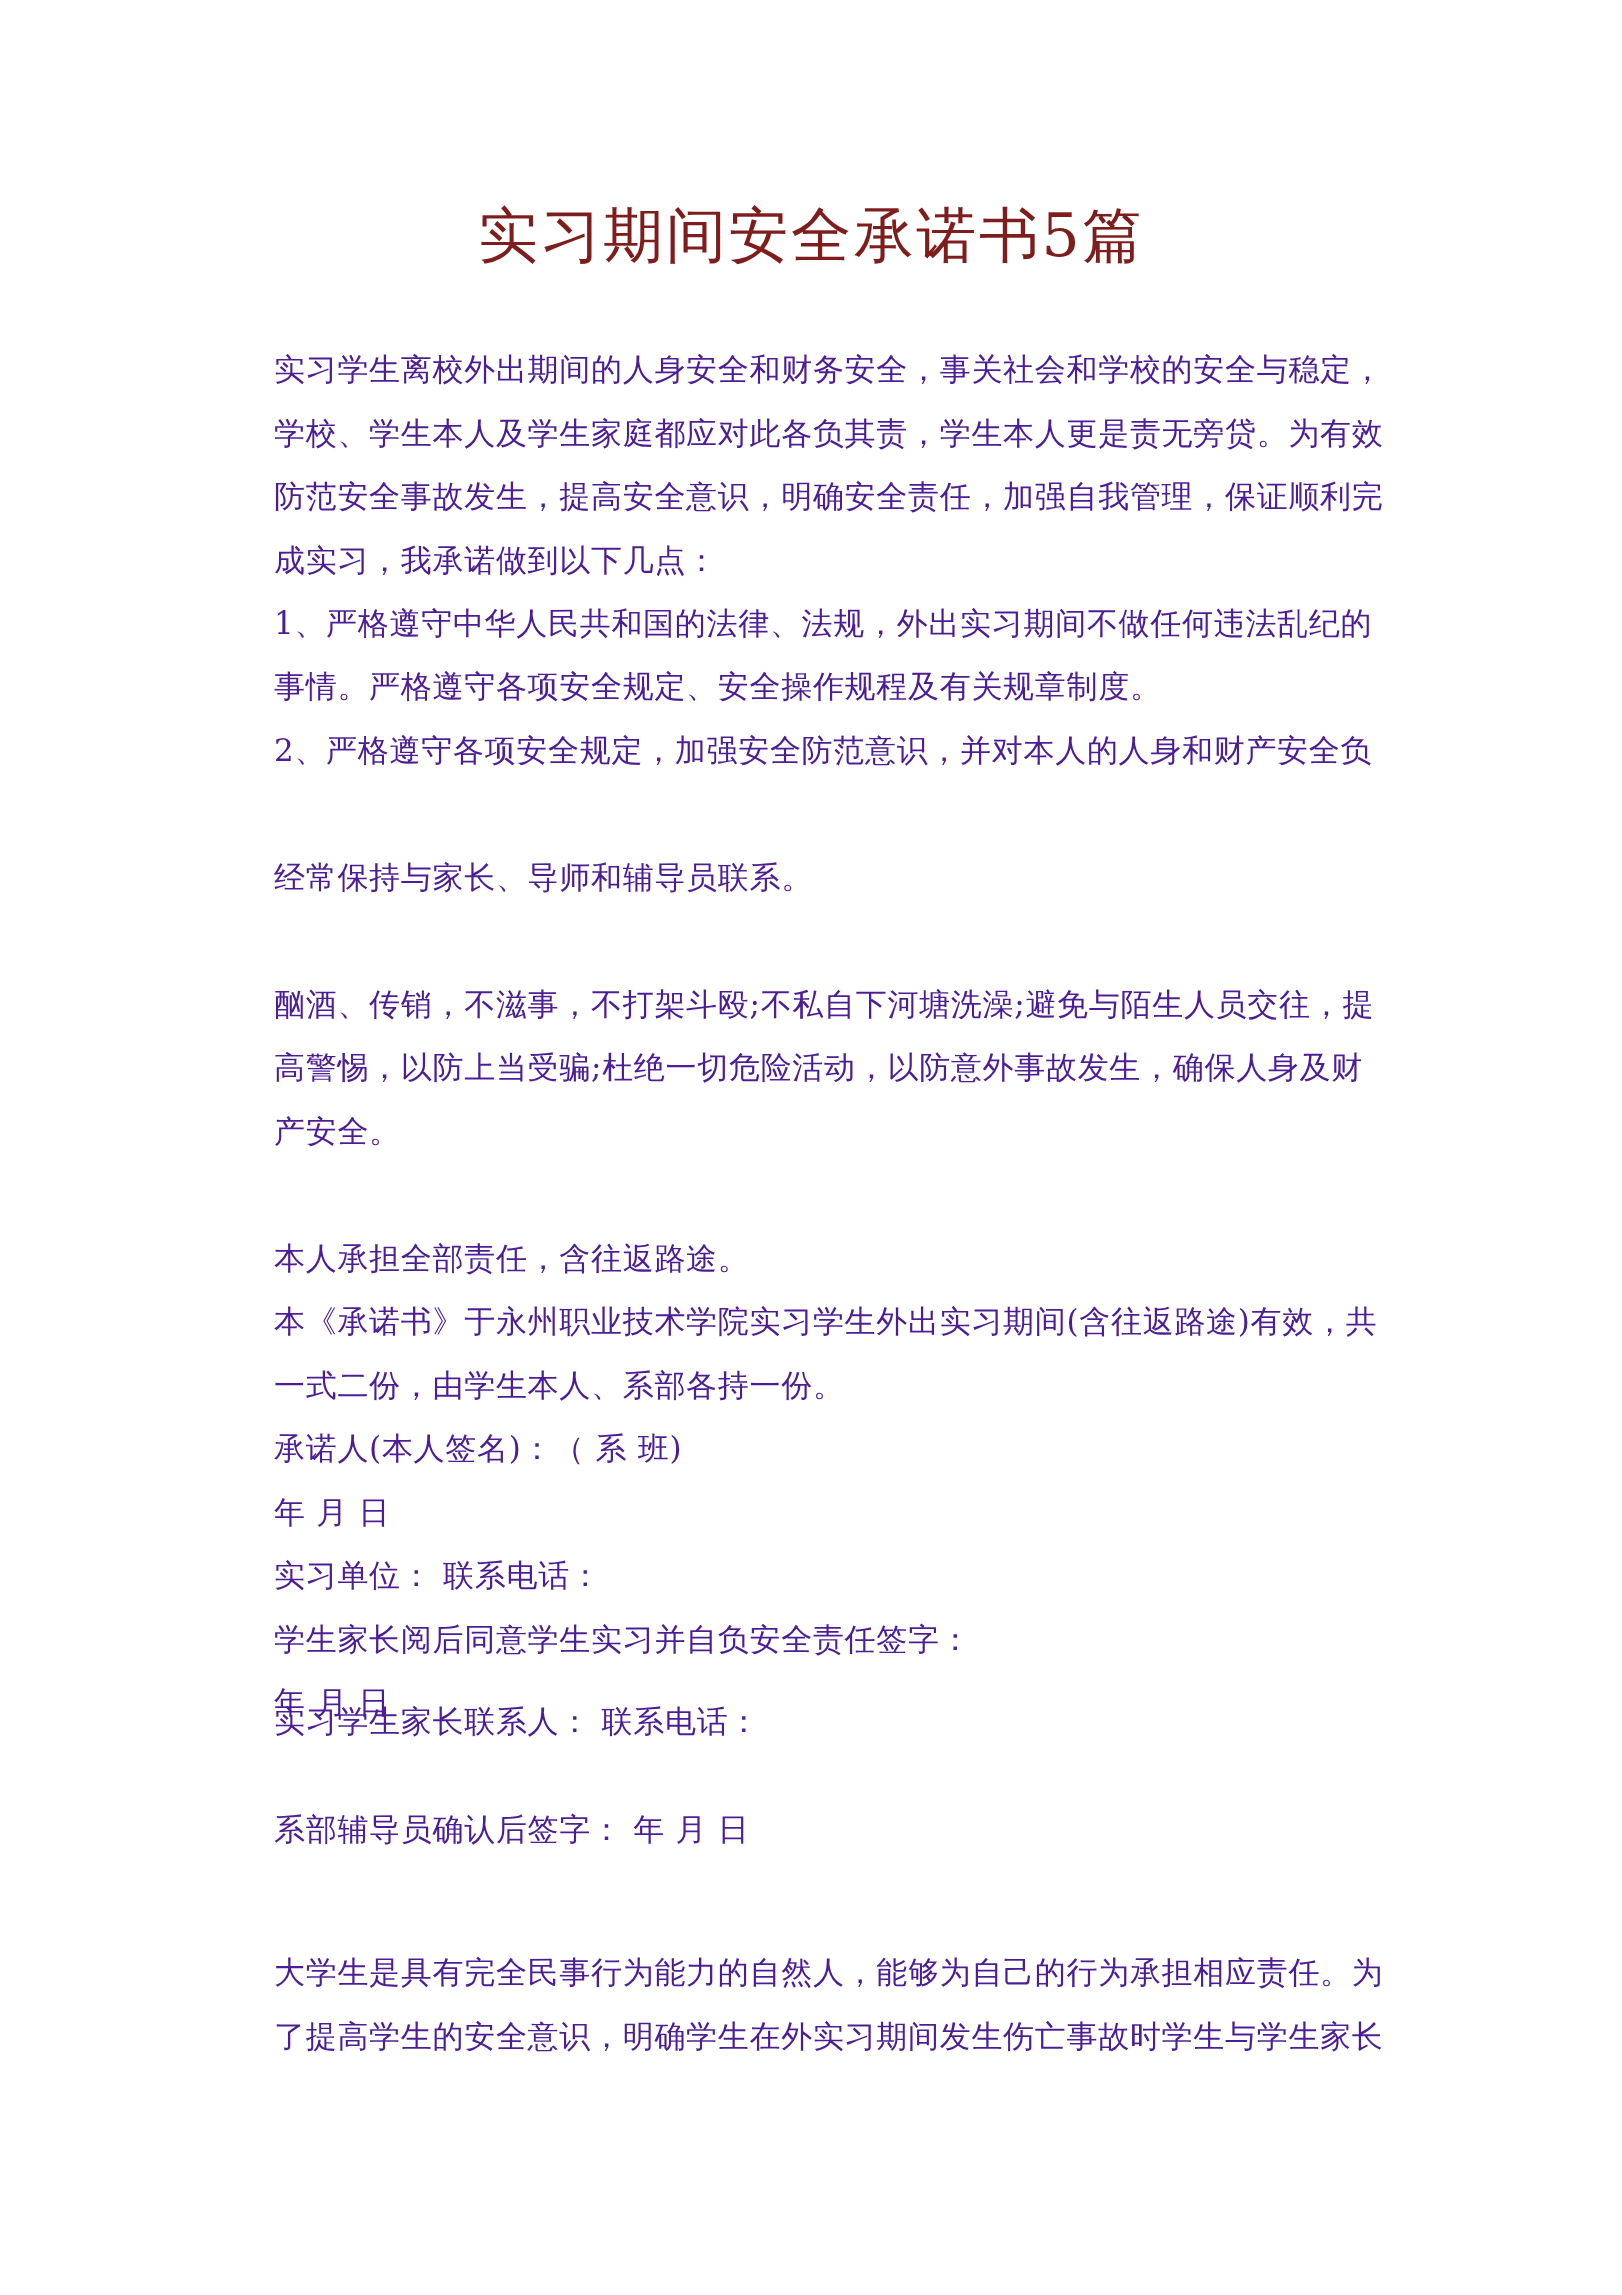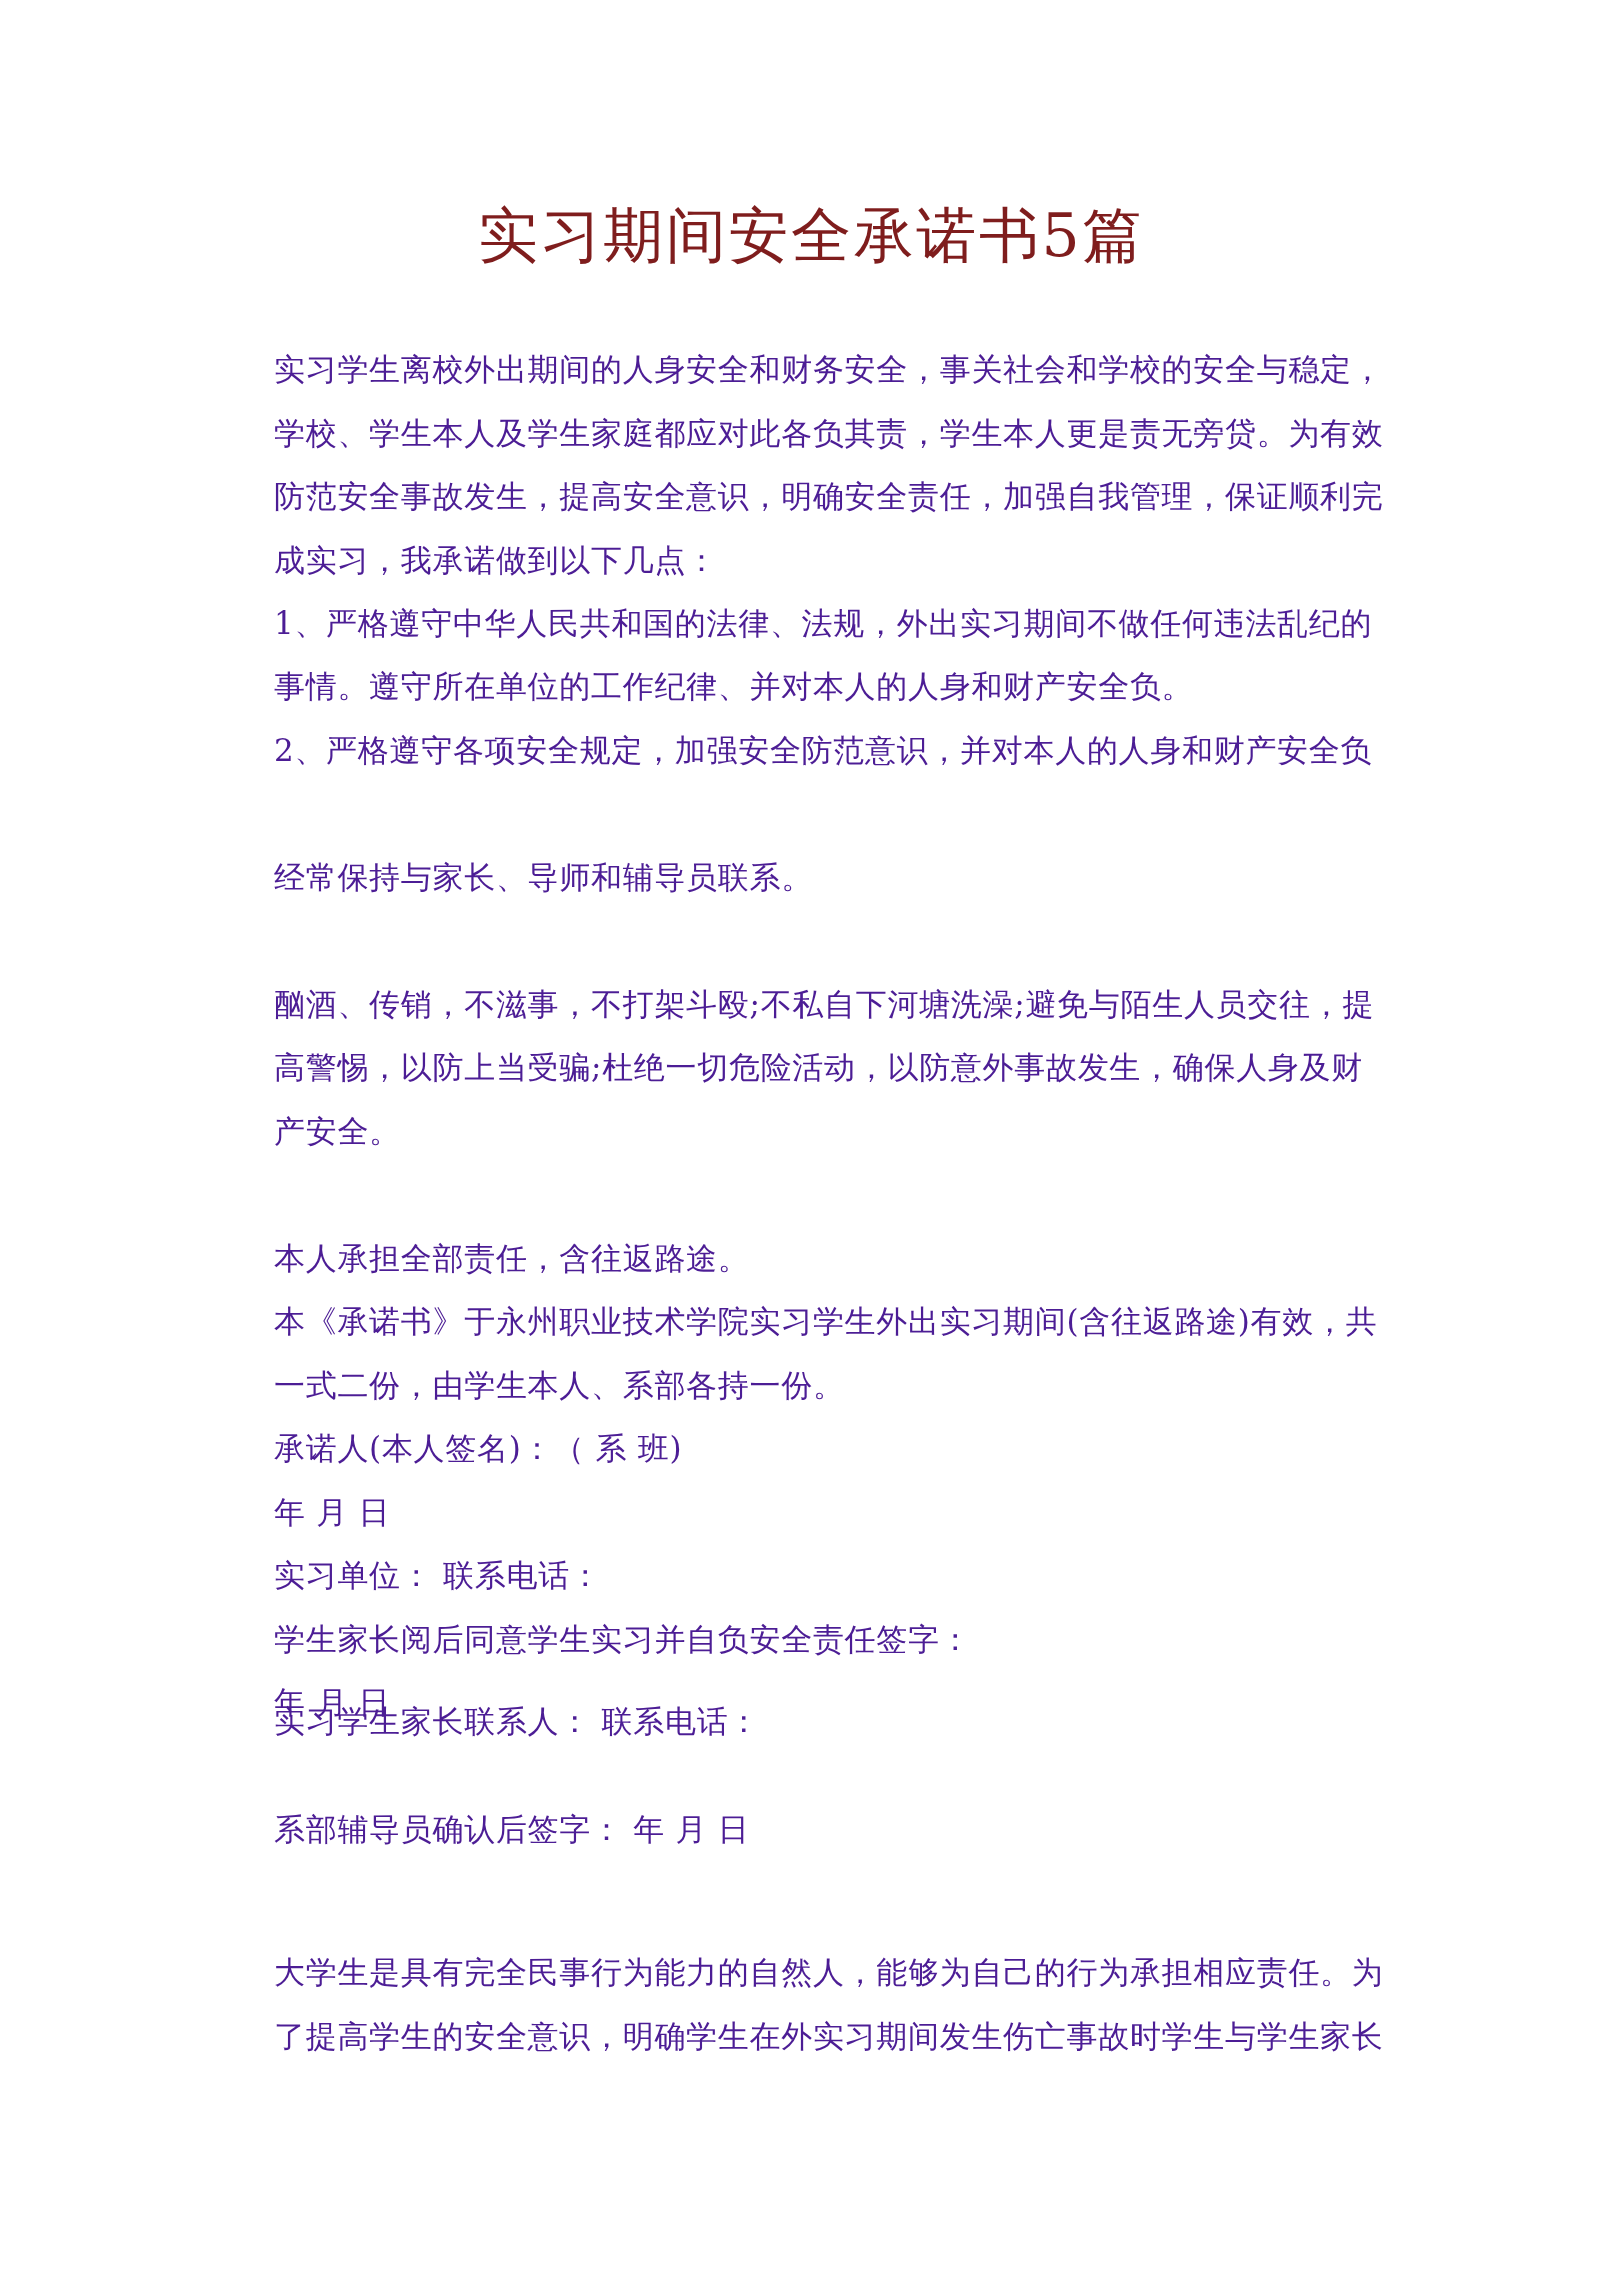--- a/index.html
+++ b/index.html
@@ -51,21 +51,21 @@
 
 <div class="page">
   <div class="title">实习期间安全承诺书5篇</div>
 
   <div class="line" style="top:350px">实习学生离校外出期间的人身安全和财务安全，事关社会和学校的安全与稳定，</div>
   <div class="line" style="top:414px">学校、学生本人及学生家庭都应对此各负其责，学生本人更是责无旁贷。为有效</div>
   <div class="line" style="top:477px">防范安全事故发生，提高安全意识，明确安全责任，加强自我管理，保证顺利完</div>
   <div class="line" style="top:541px">成实习，我承诺做到以下几点：</div>
 
   <div class="line" style="top:604px">1、严格遵守中华人民共和国的法律、法规，外出实习期间不做任何违法乱纪的</div>
-  <div class="line" style="top:667px">事情。遵守所在单位的工作纪律、并对本人的人身和财产安全负。</div>
+  <div class="line" style="top:667px">事情。严格遵守各项安全规定、安全操作规程及有关规章制度。</div>
 
   <div class="line" style="top:731px">2、严格遵守各项安全规定，加强安全防范意识，并对本人的人身和财产安全负</div>
   <div class="line" style="top:858px">经常保持与家长、导师和辅导员联系。</div>
 
   <div class="line" style="top:985px">酗酒、传销，不滋事，不打架斗殴;不私自下河塘洗澡;避免与陌生人员交往，提</div>
   <div class="line" style="top:1048px">高警惕，以防上当受骗;杜绝一切危险活动，以防意外事故发生，确保人身及财</div>
   <div class="line" style="top:1112px">产安全。</div>
 
   <div class="line" style="top:1239px">本人承担全部责任，含往返路途。</div>
 

